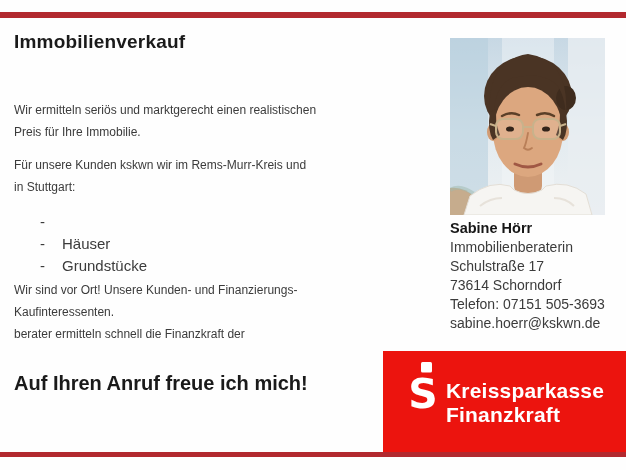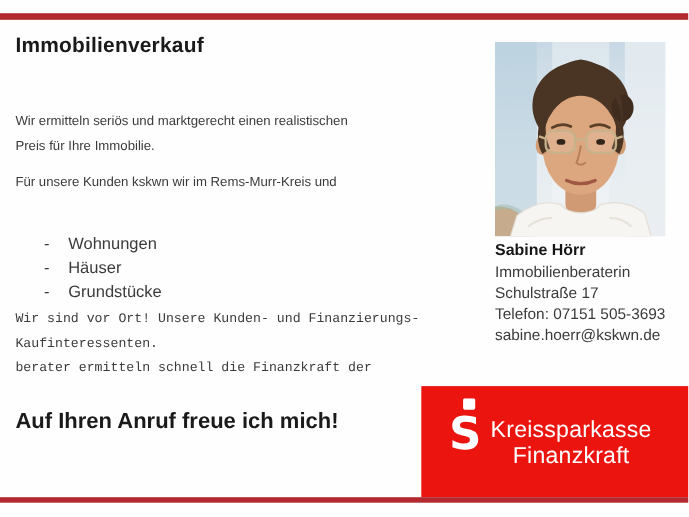--- a/index.html
+++ b/index.html
@@ -31,21 +31,21 @@
     position:absolute;left:14px;top:31px;
     font-size:19px;font-weight:bold;color:var(--heading);
     letter-spacing:.2px;
   }
   .para{
     position:absolute;left:14px;
     font-size:12px;line-height:22px;color:var(--text);
   }
   .p1{top:99px;}
   .p2{top:154px;}
-  .p3{top:279px;font-family:Liberation Mono, monospace;}
+  .p3{top:279px;}
   .prop-list{
     position:absolute;left:14px;top:211px;
     list-style:none;
     font-size:15px;color:var(--text);
   }
   .prop-list li{
     display:flex;height:22px;line-height:22px;
   }
   .prop-list .dash{
     width:22px;margin-left:26px;
@@ -65,46 +65,46 @@
   .contact .name{font-weight:bold;color:#161616;font-size:14.5px;}
   .brand-box{
     position:absolute;left:383px;top:351px;width:243px;height:101px;
     background:var(--brand-red);
   }
   .s-logo{
     position:absolute;left:21px;top:11px;width:38px;height:48px;
   }
   .brand-name{
     position:absolute;left:63px;top:28px;
-    color:#ffffff;font-weight:normal;
-    font-size:21px;line-height:24px;letter-spacing:.2px;text-align:center;
+    color:#ffffff;font-weight:bold;
+    font-size:21px;line-height:24px;letter-spacing:.2px;
   }
 </style>
 </head>
 <body>
 
 <div class="canvas">
 
   <div class="top-bar"></div>
 
   <h1 class="page-title">Immobilienverkauf</h1>
 
   <div class="para p1">
     <div>Wir ermitteln seriös und marktgerecht einen realistischen</div>
     <div>Preis für Ihre Immobilie.</div>
   </div>
 
   <div class="para p2">
     <div>Für unsere Kunden kskwn wir im Rems-Murr-Kreis und</div>
+    <div>in Stuttgart:</div>
   </div>
 
   <ul class="prop-list">
     <li>
       <span class="dash">-</span>
-      <span>Wohnungen</span>
     </li>
     <li>
       <span class="dash">-</span>
       <span>Häuser</span>
     </li>
     <li>
       <span class="dash">-</span>
       <span>Grundstücke</span>
     </li>
   </ul>
@@ -165,20 +165,21 @@
 
       <path d="M14,177 L20,158 Q40,142 60,148 L64,152 Q78,159 92,152 L96,148 Q118,142 136,156 L142,177 Z" fill="#f6f5f2" stroke="#e3ded6" stroke-width="1"></path>
       <path d="M30,168 q10,-8 22,-8 M104,160 q12,0 20,8" stroke="#e7e2da" stroke-width="2" fill="none"></path>
     </svg>
   </div>
 
   <div class="contact">
     <div class="name">Sabine Hörr</div>
     <div>Immobilienberaterin</div>
     <div>Schulstraße 17</div>
+    <div>73614 Schorndorf</div>
     <div>Telefon: 07151 505-3693</div>
     <div>sabine.hoerr@kskwn.de</div>
   </div>
 
   <div class="brand-box">
     <svg class="s-logo" viewBox="0 0 38 48">
       <rect x="17" y="0" width="11" height="10.5" rx="1.5" fill="#ffffff"></rect>
       <text x="19" y="46" text-anchor="middle" font-family="DejaVu Sans, sans-serif" font-size="41" font-weight="bold" fill="#ffffff">S</text>
     </svg>
     <div class="brand-name">

